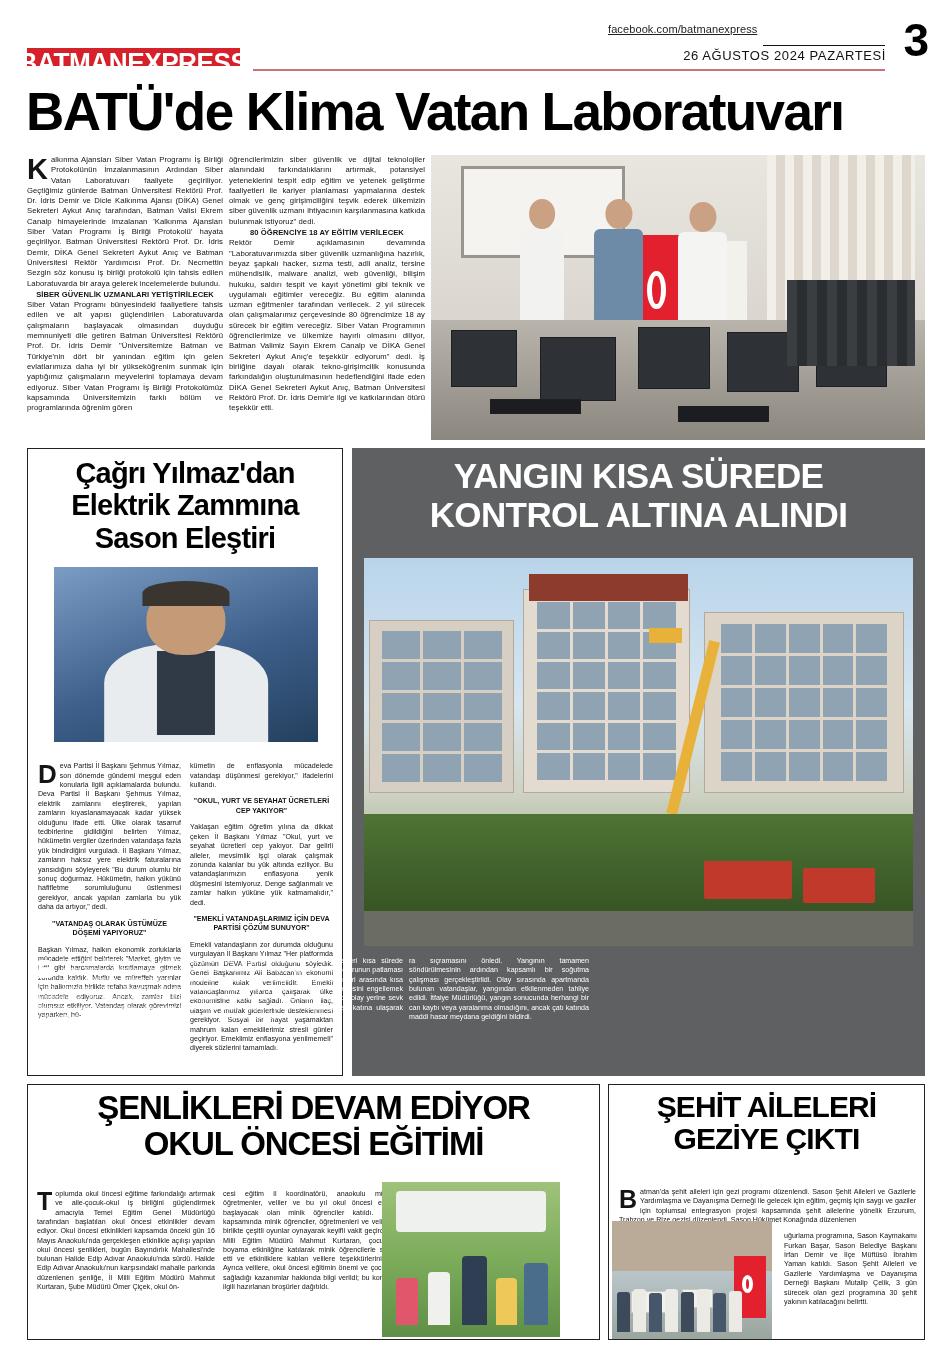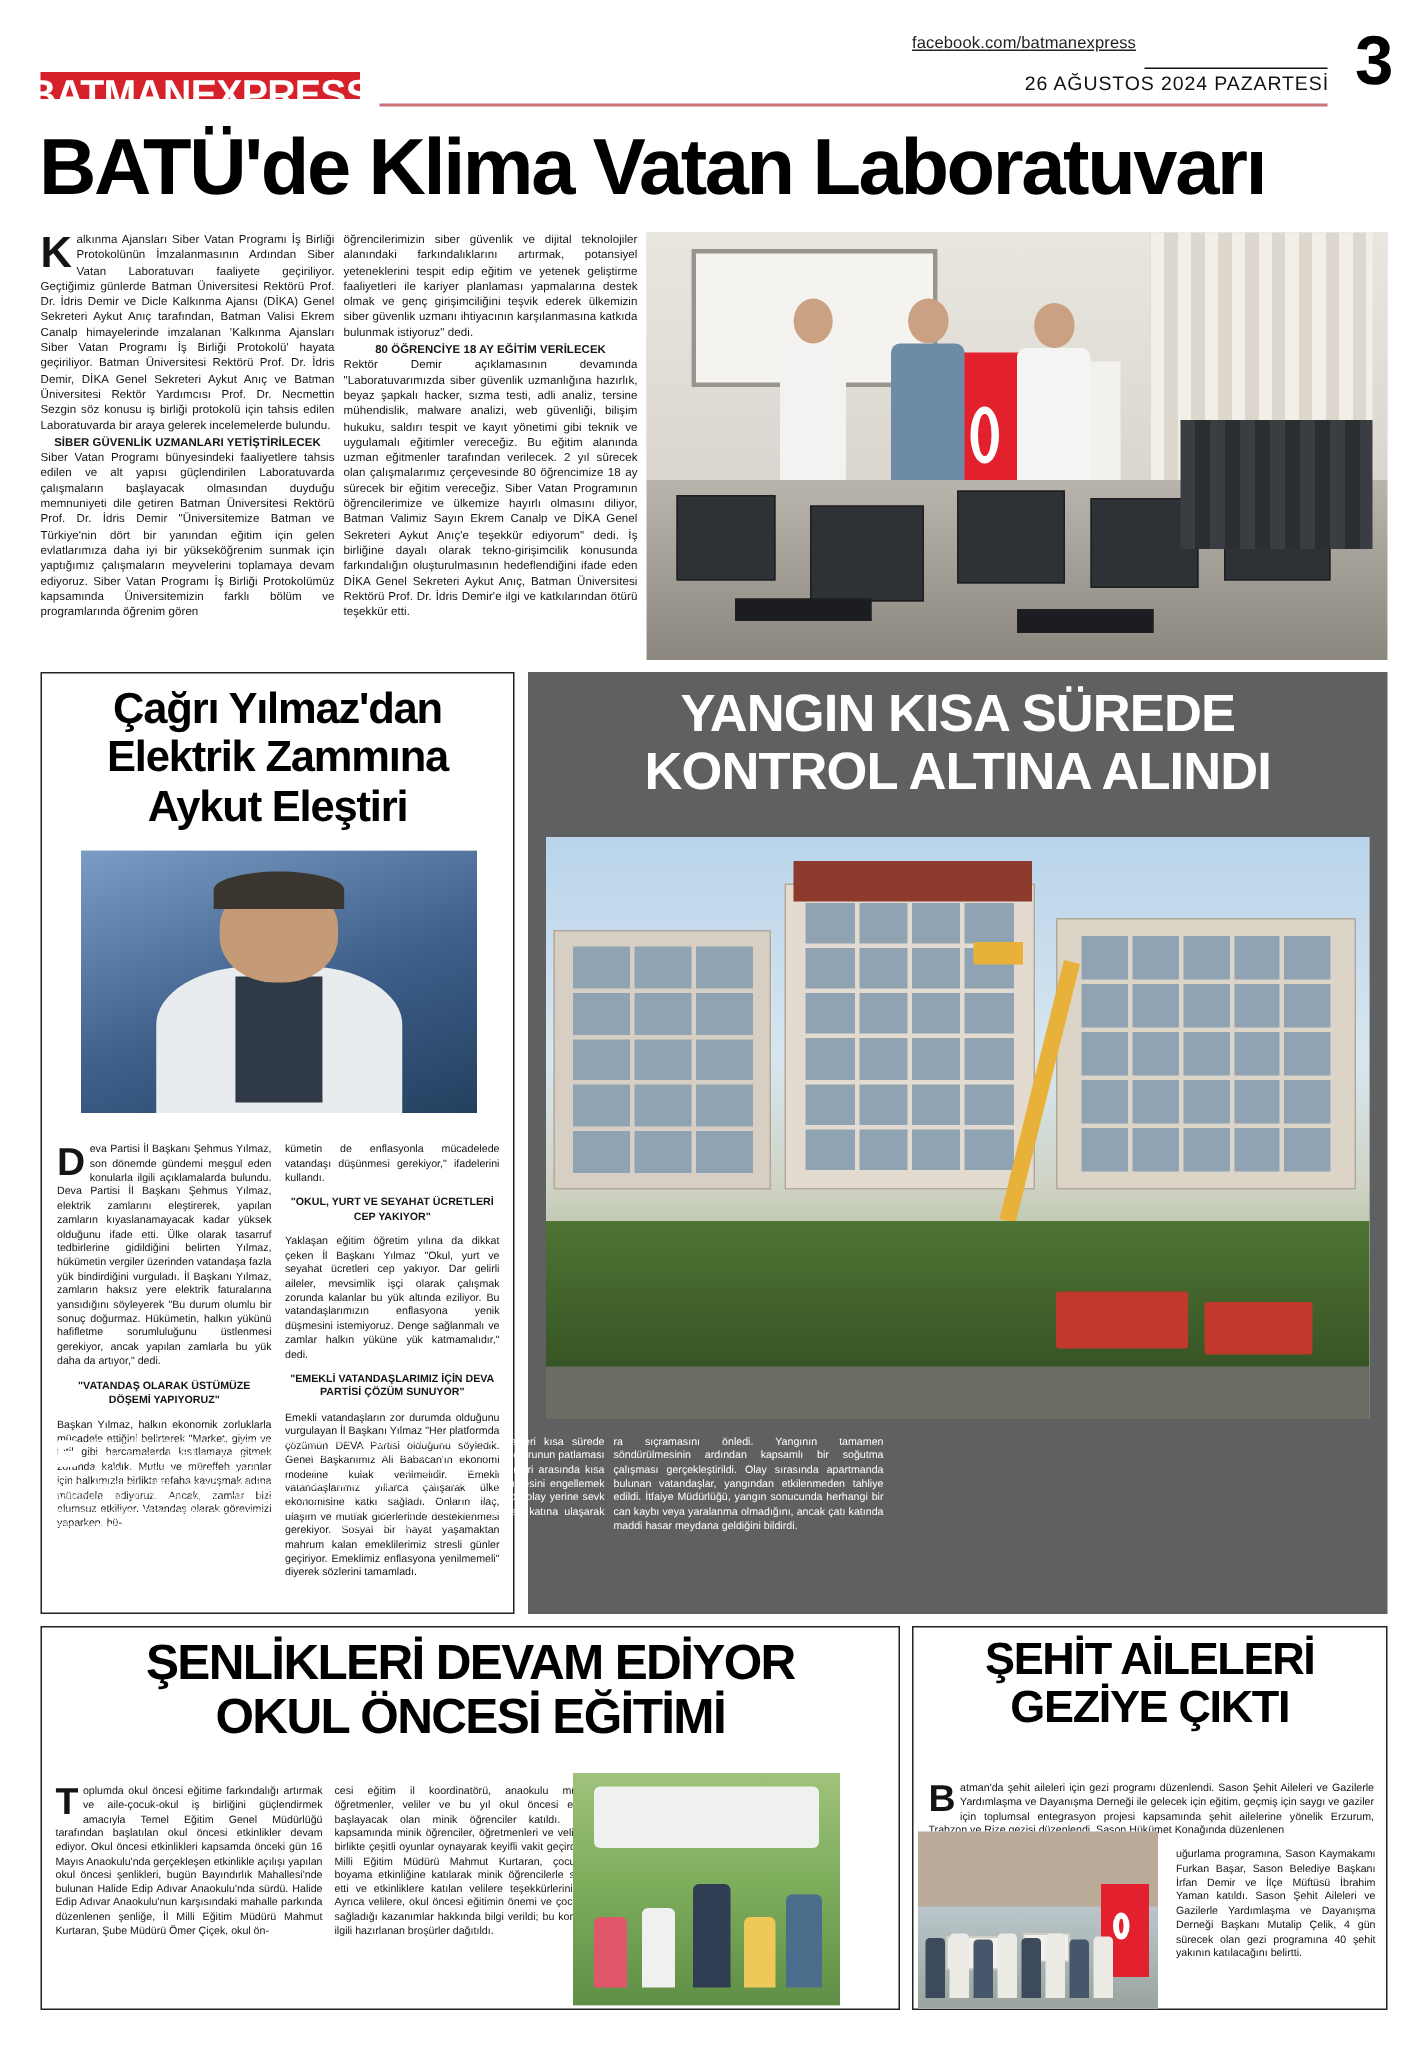--- a/index.html
+++ b/index.html
@@ -222,21 +222,21 @@
       </div>
     </div>
   </div>
 
   <div class="block2">
 
     <div class="bl-left">
       <div class="bl-head">
         <div>Çağrı Yılmaz'dan</div>
         <div>Elektrik Zammına</div>
-        <div>Aykut Eleştiri</div>
+        <div>Sason Eleştiri</div>
       </div>
 
       <div class="photo ph-yilmaz">
         <div style="position:absolute;inset:0;background:linear-gradient(160deg,#7b9cc4 0%,#3d5f8a 55%,#24405f 100%);">
           <div style="position:absolute;left:50%;transform:translateX(-50%);bottom:0;width:62%;height:56%;background:#e9ecee;border-radius:40% 40% 0 0;"></div>
           <div style="position:absolute;left:50%;transform:translateX(-50%);bottom:4%;width:22%;height:48%;background:#2f3a46;"></div>
           <div style="position:absolute;left:50%;transform:translateX(-50%);bottom:50%;width:30%;height:38%;border-radius:46%;background:#c49a77;"></div>
           <div style="position:absolute;left:50%;transform:translateX(-50%);bottom:78%;width:33%;height:14%;border-radius:50% 50% 0 0;background:#3b3530;"></div>
         </div>
       </div>
@@ -415,16 +415,16 @@
       <div class="prow" style="left:23%;width:8%;height:33%;background:#46566b;"></div>
       <div class="prow" style="left:33%;width:8%;height:36%;background:#eceae4;"></div>
       <div class="prow" style="left:43%;width:8%;height:34%;background:#3c4a5c;"></div>
       <div class="prow" style="left:53%;width:8%;height:36%;background:#eceae4;"></div>
       <div class="prow" style="left:63%;width:8%;height:33%;background:#46566b;"></div>
       <div class="prow" style="left:73%;width:8%;height:35%;background:#eceae4;"></div>
     </div>
   </div>
 
   <div class="b3r-col2">
-    <p>uğurlama programına, Sason Kaymakamı Furkan Başar, Sason Belediye Başkanı İrfan Demir ve İlçe Müftüsü İbrahim Yaman katıldı. Sason Şehit Aileleri ve Gazilerle Yardımlaşma ve Dayanışma Derneği Başkanı Mutalip Çelik, 4 gün sürecek olan gezi programına 40 şehit yakının katılacağını belirtti.</p>
+    <p>uğurlama programına, Sason Kaymakamı Furkan Başar, Sason Belediye Başkanı İrfan Demir ve İlçe Müftüsü İbrahim Yaman katıldı. Sason Şehit Aileleri ve Gazilerle Yardımlaşma ve Dayanışma Derneği Başkanı Mutalip Çelik, 3 gün sürecek olan gezi programına 30 şehit yakının katılacağını belirtti.</p>
   </div>
 
 </div>
 
 </body></html>

